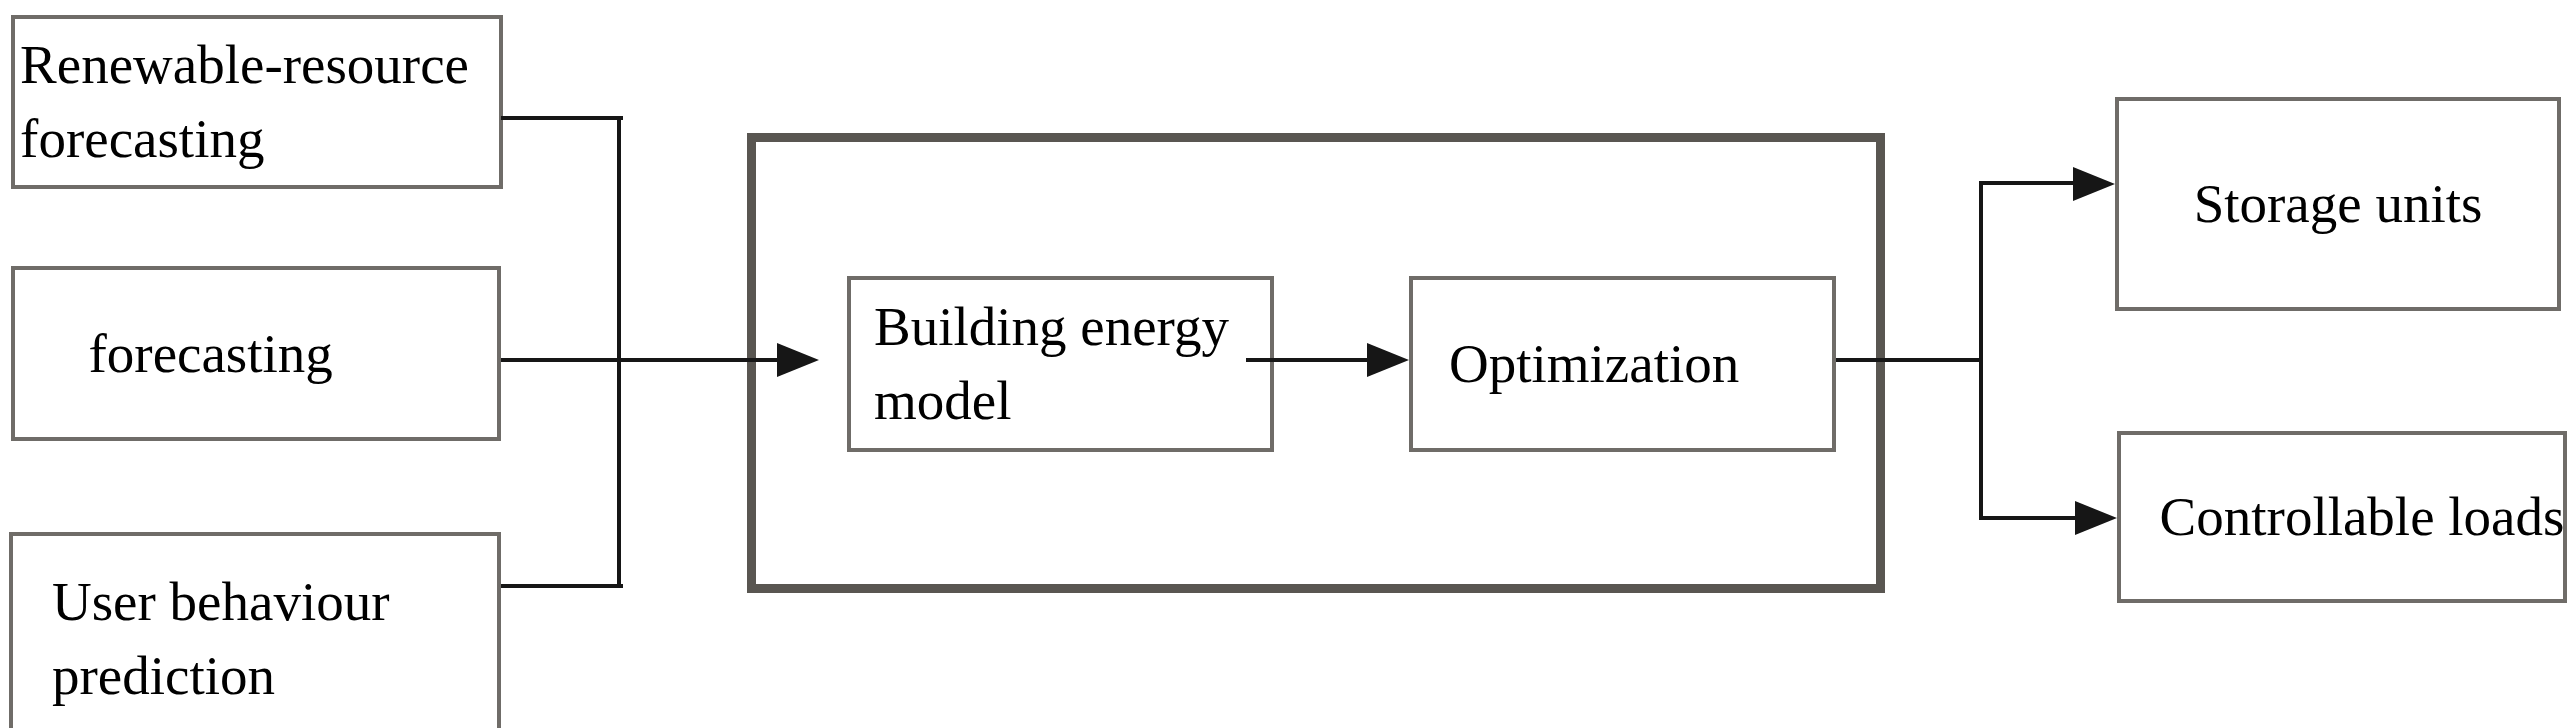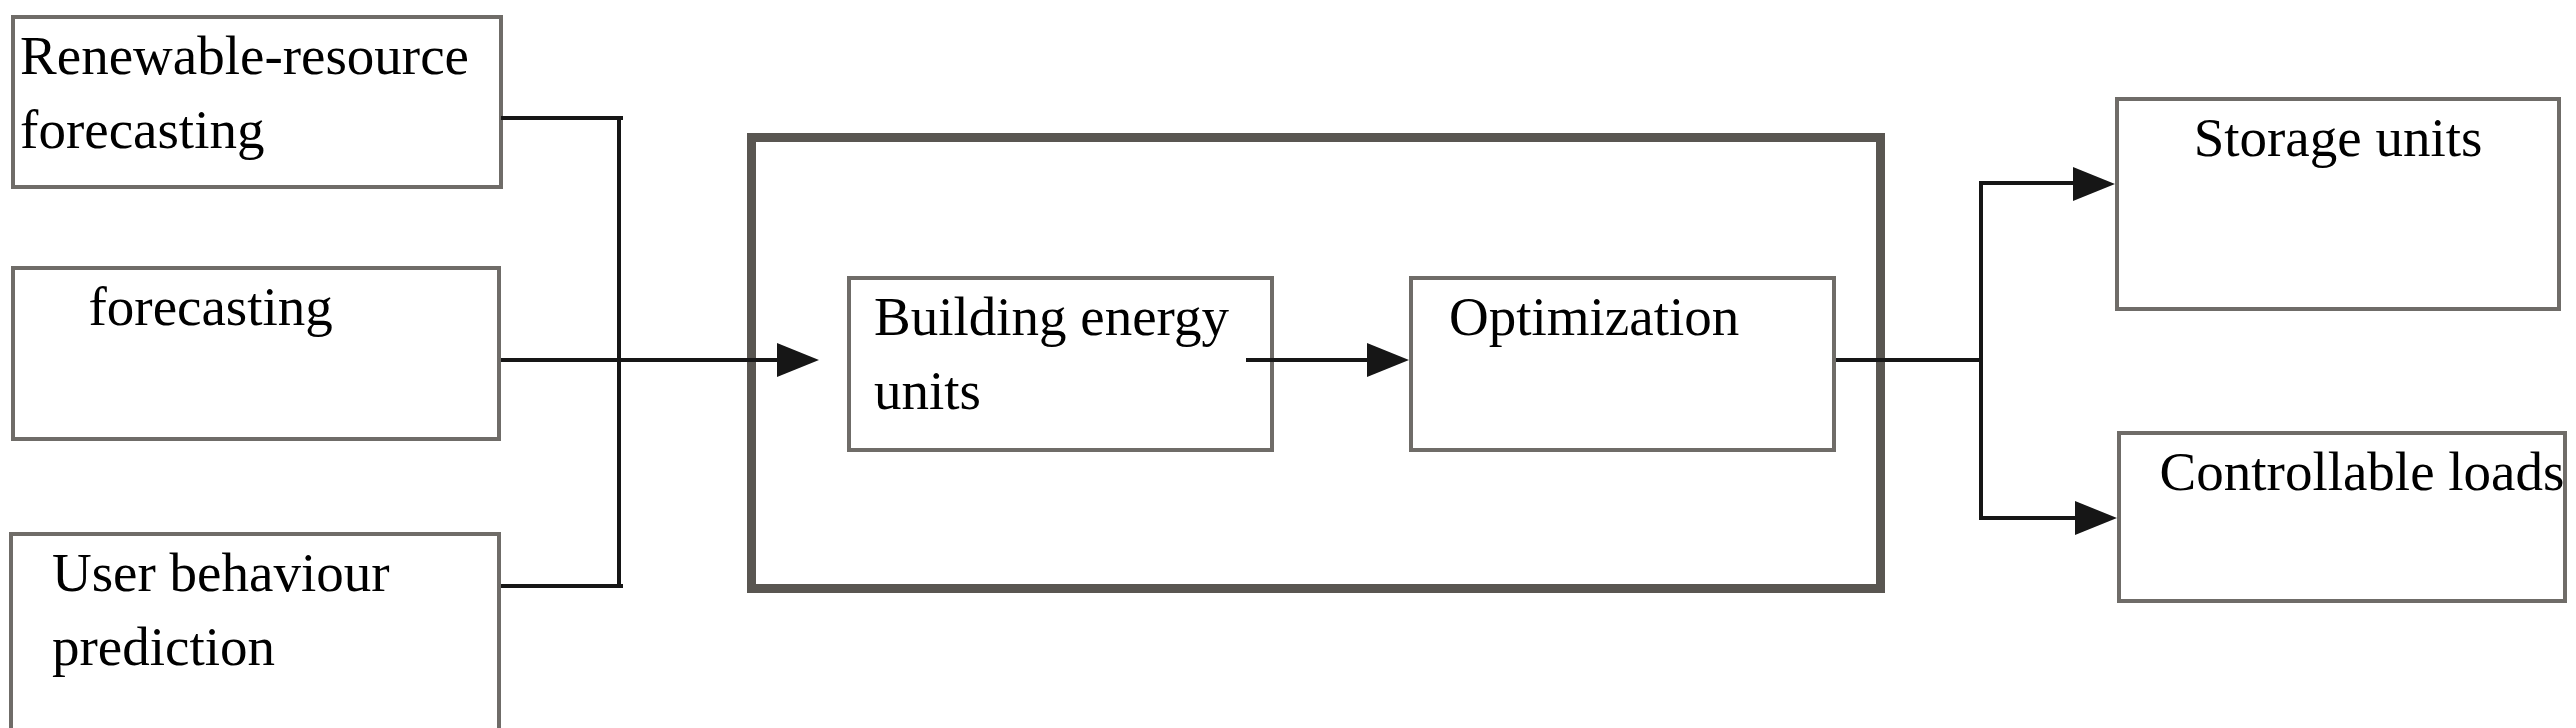--- a/index.html
+++ b/index.html
@@ -16,21 +16,21 @@
     color: #000000;
     overflow: hidden;
   }
   .box {
     position: absolute;
     box-sizing: border-box;
     border: 4.9px solid var(--box_border, #6f6c68);
     background: #ffffff;
     display: flex;
     flex-direction: column;
-    justify-content: flex-start;
+    justify-content: center;
     font-size: 55px;
     line-height: 74px;
     z-index: 2;
   }
   .box .tl { display: block; white-space: nowrap; }
   .container-box {
     position: absolute;
     box-sizing: border-box;
     border: 9px solid var(--container_border, #595651);
     background: transparent;
@@ -76,21 +76,21 @@
   <div class="hline" style="left:501px; top:116px; width:122px;"></div>
   <div class="hline" style="left:501px; top:584px; width:122px;"></div>
   <div class="vline" style="left:617px; top:116px; height:472px;"></div>
   <div class="hline" style="left:501px; top:358px; width:279px;"></div>
   <div class="arrowhead" style="left:777px; top:343px;"></div>
 
   <div class="container-box" style="left:747px; top:133px; width:1138px; height:460px;"></div>
 
   <div class="box" style="left:819px; top:276px; width:427px; height:176px; padding-left:23px;margin-left:28px;">
     <span class="tl">Building energy</span>
-    <span class="tl">units</span>
+    <span class="tl">model</span>
   </div>
 
   <div class="hline" style="left:1246px; top:358px; width:123px;"></div>
   <div class="arrowhead" style="left:1367px; top:343px;"></div>
 
   <div class="box" style="left:1409px; top:276px; width:427px; height:176px; padding-left:36px;">
     <span class="tl">Optimization</span>
   </div>
 
   <div class="hline" style="left:1836px; top:358px; width:146px;"></div>

